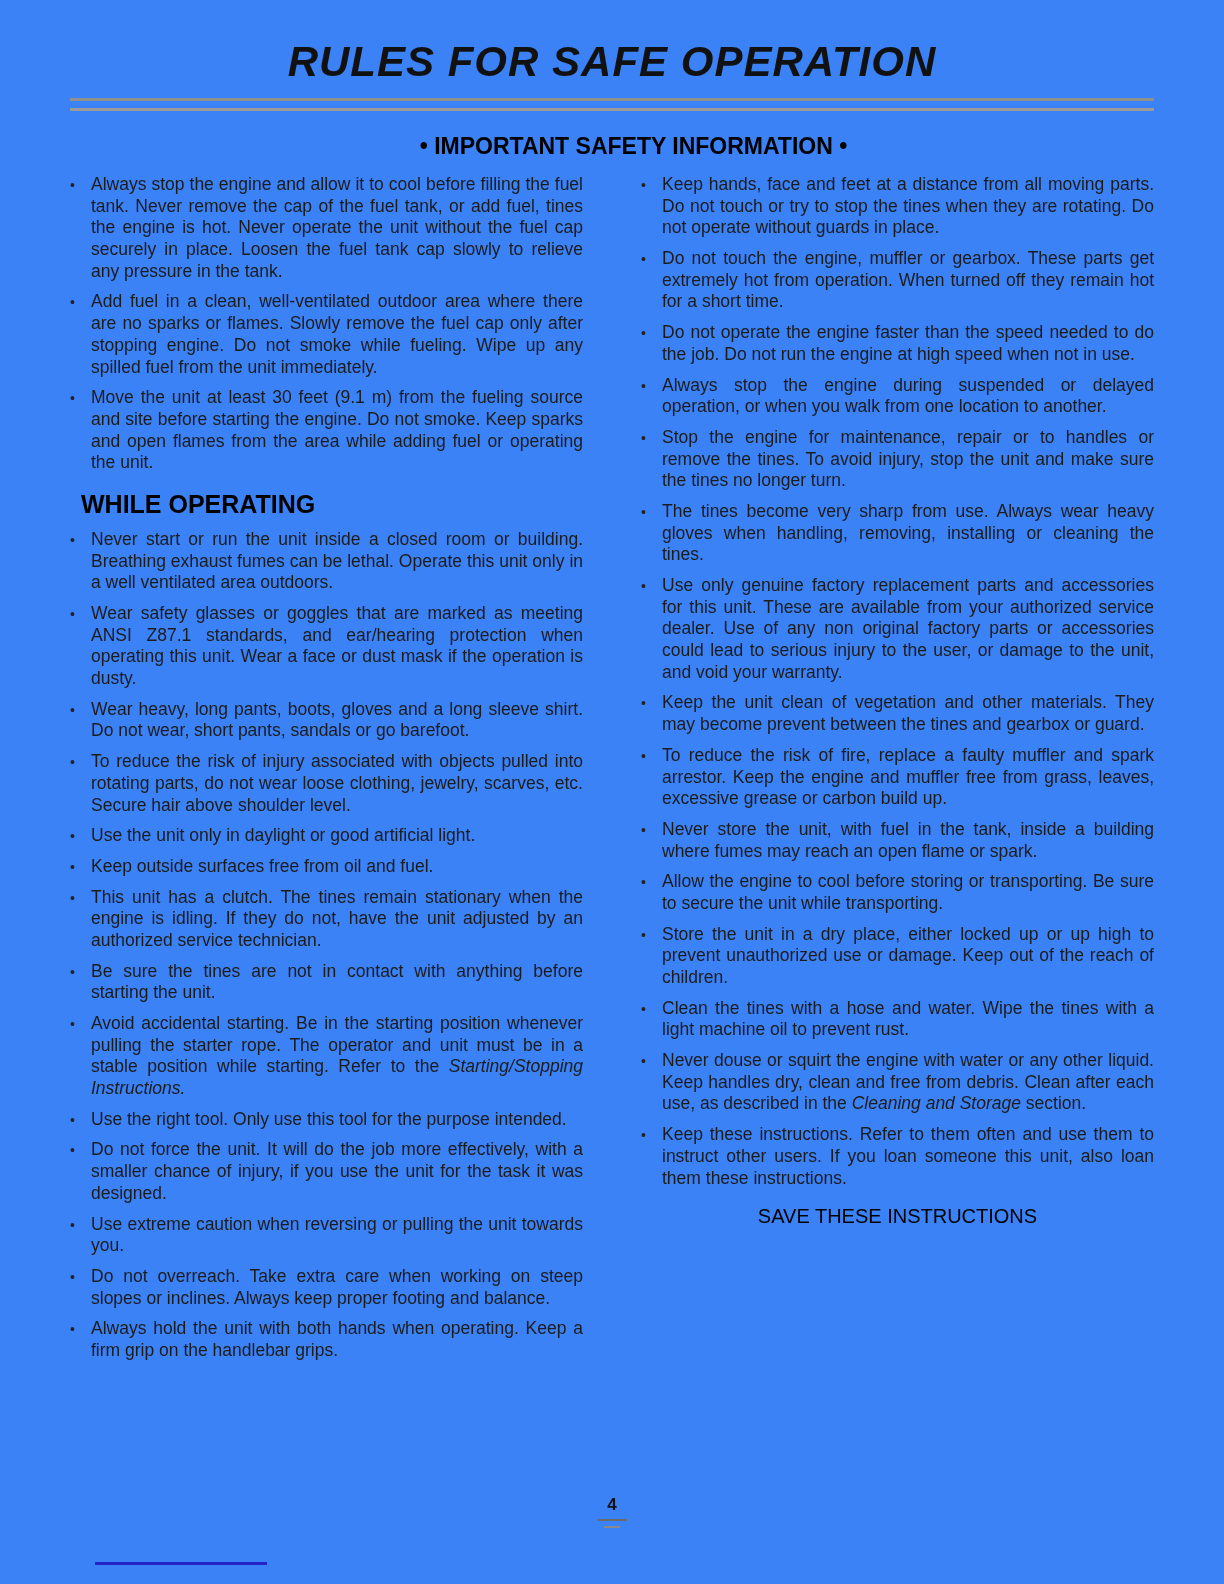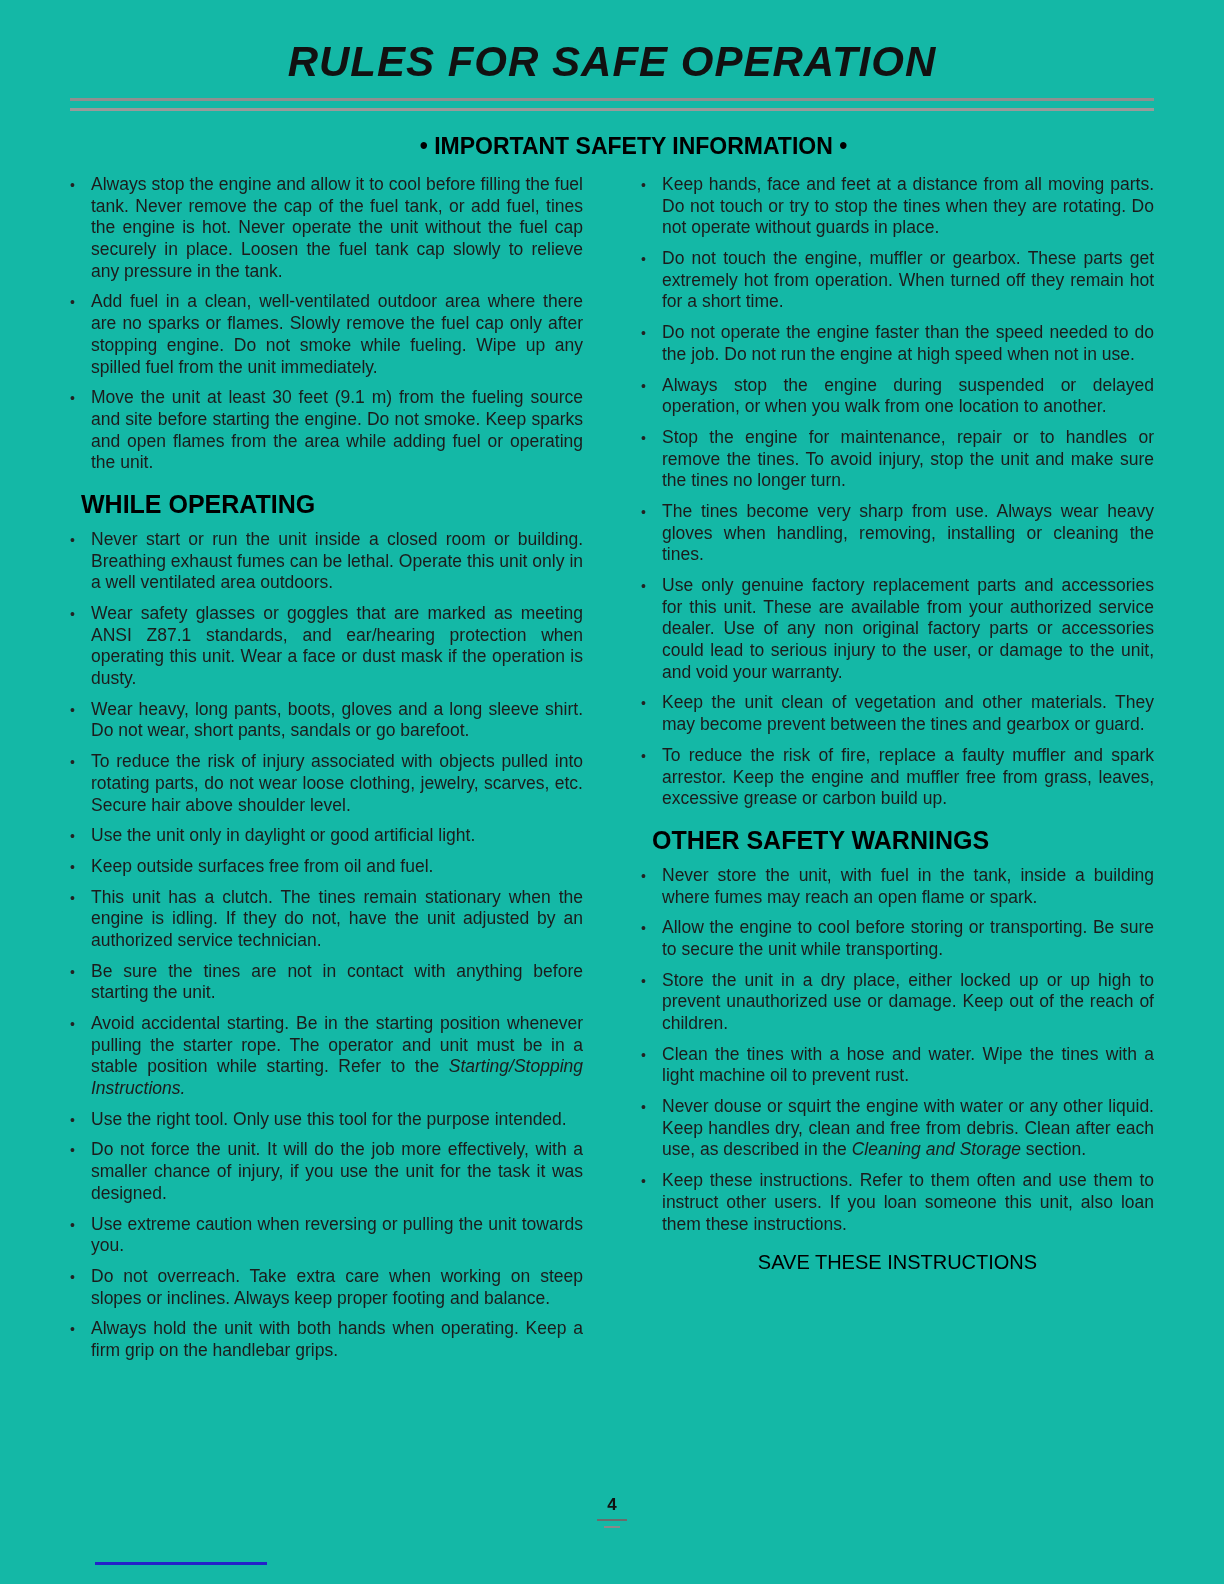--- a/index.html
+++ b/index.html
@@ -1,19 +1,19 @@
 <!DOCTYPE html>
 <html><head>
 <meta charset="utf-8">
 <style>
   html, body { margin:0; padding:0; background:#ffffff; }
   .page {
     position:relative;
     width:1224px; height:1584px;
-    background:#14b8a6;
+    background:#3b82f6;
     font-family:"Liberation Sans", sans-serif;
     color:#1c1c1c;
     overflow:hidden;
   }
   .title {
     margin:0;
     padding-top:38px;
     text-align:center;
     font-size:42px;
     font-weight:bold;
@@ -213,21 +213,20 @@
           </li>
           <li>
             <span class="blt">•</span>
             <span class="txt">Keep the unit clean of vegetation and other materials. They may become prevent between the tines and gearbox or guard.</span>
           </li>
           <li>
             <span class="blt">•</span>
             <span class="txt">To reduce the risk of fire, replace a faulty muffler and spark arrestor. Keep the engine and muffler free from grass, leaves, excessive grease or carbon build up.</span>
           </li>
         </ul>
-      <h3 class="sub-heading">OTHER SAFETY WARNINGS</h3>
       <ul class="rules">
           <li>
             <span class="blt">•</span>
             <span class="txt">Never store the unit, with fuel in the tank, inside a building where fumes may reach an open flame or spark.</span>
           </li>
           <li>
             <span class="blt">•</span>
             <span class="txt">Allow the engine to cool before storing or transporting. Be sure to secure the unit while transporting.</span>
           </li>
           <li>

